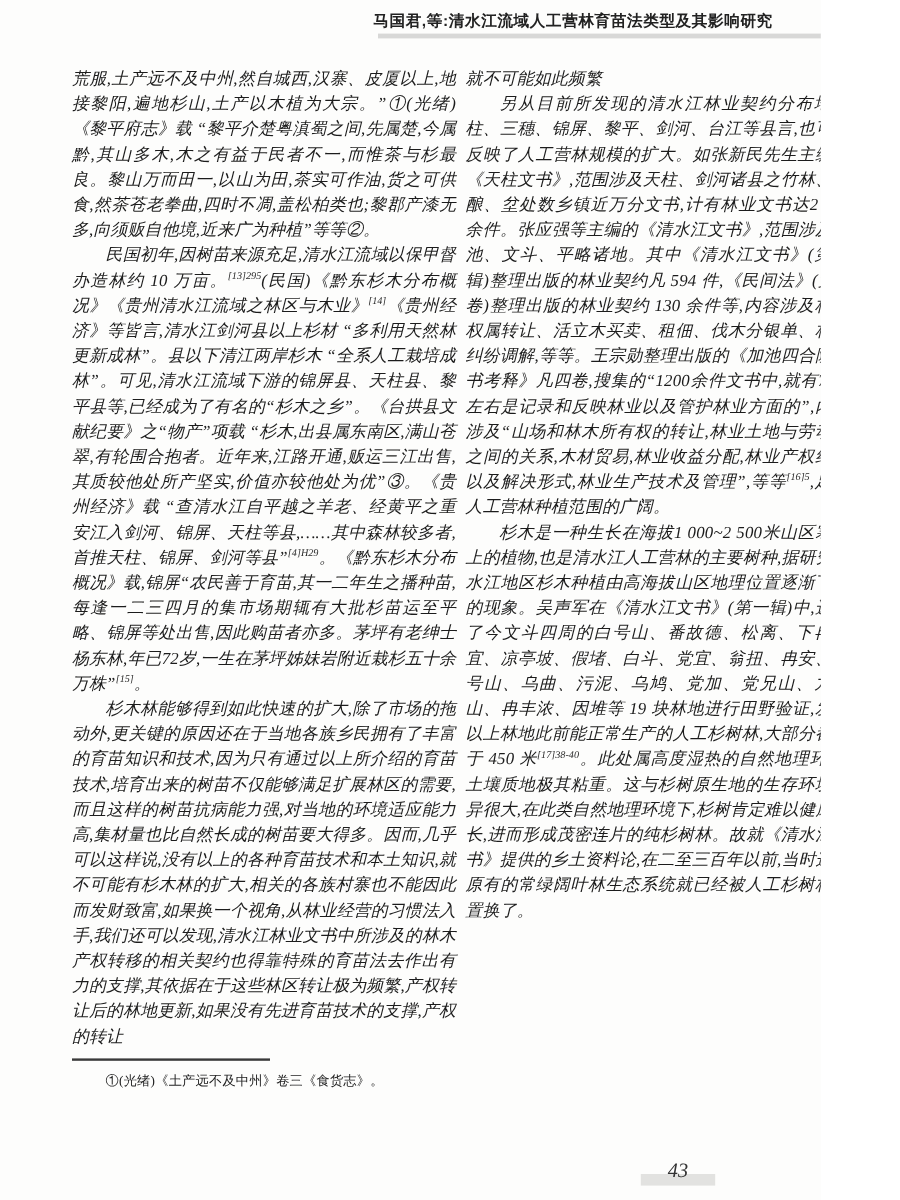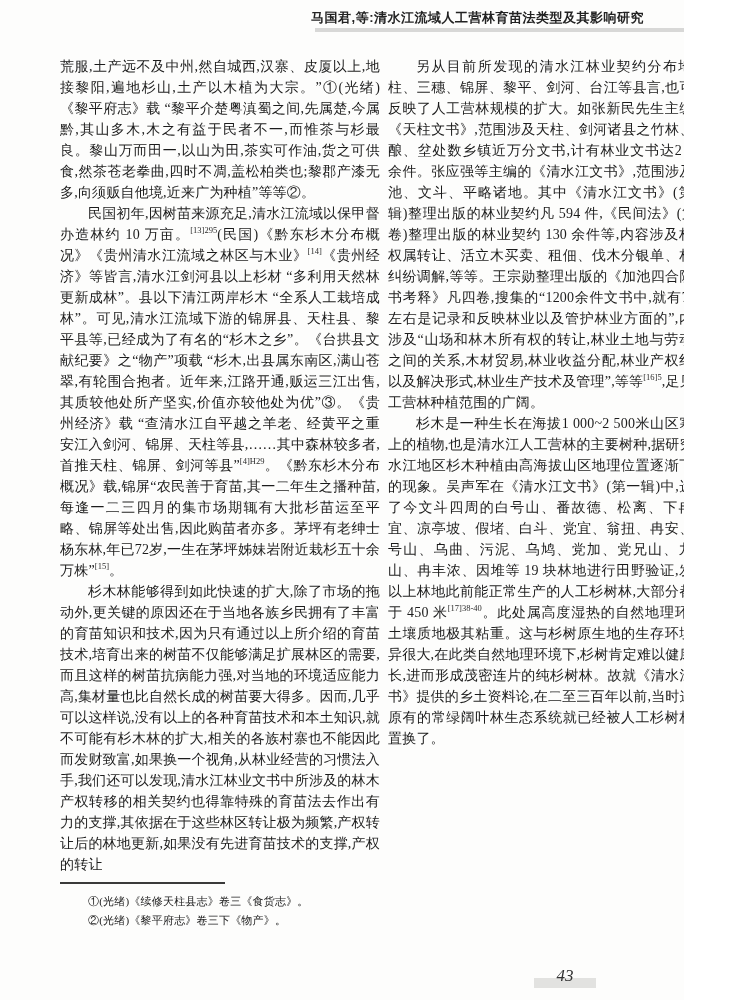--- a/index.html
+++ b/index.html
@@ -47,20 +47,21 @@
     width: 320px;
     flex: 0 0 320px;
   }
   .para {
     margin: 0;
     font-size: 14px;
     line-height: 21px;
     text-align: justify;
     text-justify: inter-character;
     letter-spacing: 0.2px;
+    font-style: italic;
   }
   .para.indent { text-indent: 2em; }
   sup.cite {
     font-size: 8.5px;
     line-height: 0;
     color: #2a2a2a;
     letter-spacing: 0;
   }
   .footnote-sep {
     width: 165px;
@@ -103,27 +104,27 @@
   <div class="columns">
 
     <div class="col">
       <div>
           <p class="para"><span>荒服,土产远不及中州,然自城西,汉寨、皮厦以上,地接黎阳,遍地杉山,土产以木植为大宗。”①(光绪)《黎平府志》载 “黎平介楚粤滇蜀之间,先属楚,今属黔,其山多木,木之有益于民者不一,而惟茶与杉最良。黎山万而田一,以山为田,茶实可作油,货之可供食,然茶苍老拳曲,四时不凋,盖松柏类也;黎郡产漆无多,向须贩自他境,近来广为种植”等等②。</span></p>
           <p class="para indent"><span>民国初年,因树苗来源充足,清水江流域以保甲督办造林约 10 万亩。</span><sup class="cite">[13]295</sup><span>(民国)《黔东杉木分布概况》《贵州清水江流域之林区与木业》</span><sup class="cite">[14]</sup><span>《贵州经济》等皆言,清水江剑河县以上杉材 “多利用天然林更新成林”。县以下清江两岸杉木 “全系人工栽培成林”。可见,清水江流域下游的锦屏县、天柱县、黎平县等,已经成为了有名的“杉木之乡”。《台拱县文献纪要》之“物产”项载 “杉木,出县属东南区,满山苍翠,有轮围合抱者。近年来,江路开通,贩运三江出售,其质较他处所产坚实,价值亦较他处为优”③。《贵州经济》载 “查清水江自平越之羊老、经黄平之重安江入剑河、锦屏、天柱等县,……其中森林较多者,首推天柱、锦屏、剑河等县”</span><sup class="cite">[4]H29</sup><span>。《黔东杉木分布概况》载,锦屏“农民善于育苗,其一二年生之播种苗,每逢一二三四月的集市场期辄有大批杉苗运至平略、锦屏等处出售,因此购苗者亦多。茅坪有老绅士杨东林,年已72岁,一生在茅坪姊妹岩附近栽杉五十余万株”</span><sup class="cite">[15]</sup><span>。</span></p>
           <p class="para indent"><span>杉木林能够得到如此快速的扩大,除了市场的拖动外,更关键的原因还在于当地各族乡民拥有了丰富的育苗知识和技术,因为只有通过以上所介绍的育苗技术,培育出来的树苗不仅能够满足扩展林区的需要,而且这样的树苗抗病能力强,对当地的环境适应能力高,集材量也比自然长成的树苗要大得多。因而,几乎可以这样说,没有以上的各种育苗技术和本土知识,就不可能有杉木林的扩大,相关的各族村寨也不能因此而发财致富,如果换一个视角,从林业经营的习惯法入手,我们还可以发现,清水江林业文书中所涉及的林木产权转移的相关契约也得靠特殊的育苗法去作出有力的支撑,其依据在于这些林区转让极为频繁,产权转让后的林地更新,如果没有先进育苗技术的支撑,产权的转让</span></p>
         </div>
       <div class="footnote-sep"></div>
       <div class="footnotes">
-          <div class="footnote">①(光绪)《续修天柱县志》卷三《食货志》。</div>
-          <div class="footnote">②(光绪)《黎平府志》卷三下《物产》。</div>
+          <div class="footnote">①(光绪)《土产远不及中州》卷三《食货志》。</div>
         </div>
     </div>
 
     <div class="col">
       <div>
+          <p class="para"><span>就不可能如此频繁</span></p>
           <p class="para indent"><span>另从目前所发现的清水江林业契约分布地天柱、三穗、锦屏、黎平、剑河、台江等县言,也可以反映了人工营林规模的扩大。如张新民先生主编的《天柱文书》,范围涉及天柱、剑河诸县之竹林、高酿、坌处数乡镇近万分文书,计有林业文书达2 000余件。张应强等主编的《清水江文书》,范围涉及加池、文斗、平略诸地。其中《清水江文书》(第一辑)整理出版的林业契约凡 594 件,《民间法》(第 3 卷)整理出版的林业契约 130 余件等,内容涉及林地权属转让、活立木买卖、租佃、伐木分银单、林业纠纷调解,等等。王宗勋整理出版的《加池四合院文书考释》凡四卷,搜集的“1200余件文书中,就有75%左右是记录和反映林业以及管护林业方面的”,内容涉及“山场和林木所有权的转让,林业土地与劳动力之间的关系,木材贸易,林业收益分配,林业产权纠纷以及解决形式,林业生产技术及管理”,等等</span><sup class="cite">[16]5</sup><span>,足见人工营林种植范围的广阔。</span></p>
           <p class="para indent"><span>杉木是一种生长在海拔1 000~2 500米山区寒带上的植物,也是清水江人工营林的主要树种,据研究清水江地区杉木种植由高海拔山区地理位置逐渐下移的现象。吴声军在《清水江文书》(第一辑)中,选取了今文斗四周的白号山、番故德、松离、下冉下宜、凉亭坡、假堵、白斗、党宜、翁扭、冉安、乌号山、乌曲、污泥、乌鸠、党加、党兄山、九龙山、冉丰浓、因堆等 19 块林地进行田野验证,发现以上林地此前能正常生产的人工杉树林,大部分都低于 450 米</span><sup class="cite">[17]38-40</sup><span>。此处属高度湿热的自然地理环境,土壤质地极其粘重。这与杉树原生地的生存环境差异很大,在此类自然地理环境下,杉树肯定难以健康成长,进而形成茂密连片的纯杉树林。故就《清水江文书》提供的乡土资料论,在二至三百年以前,当时这里原有的常绿阔叶林生态系统就已经被人工杉树林所置换了。</span></p>
         </div>
     </div>
 
   </div>
 
   <div class="page-number">43</div>
 
 </div>

